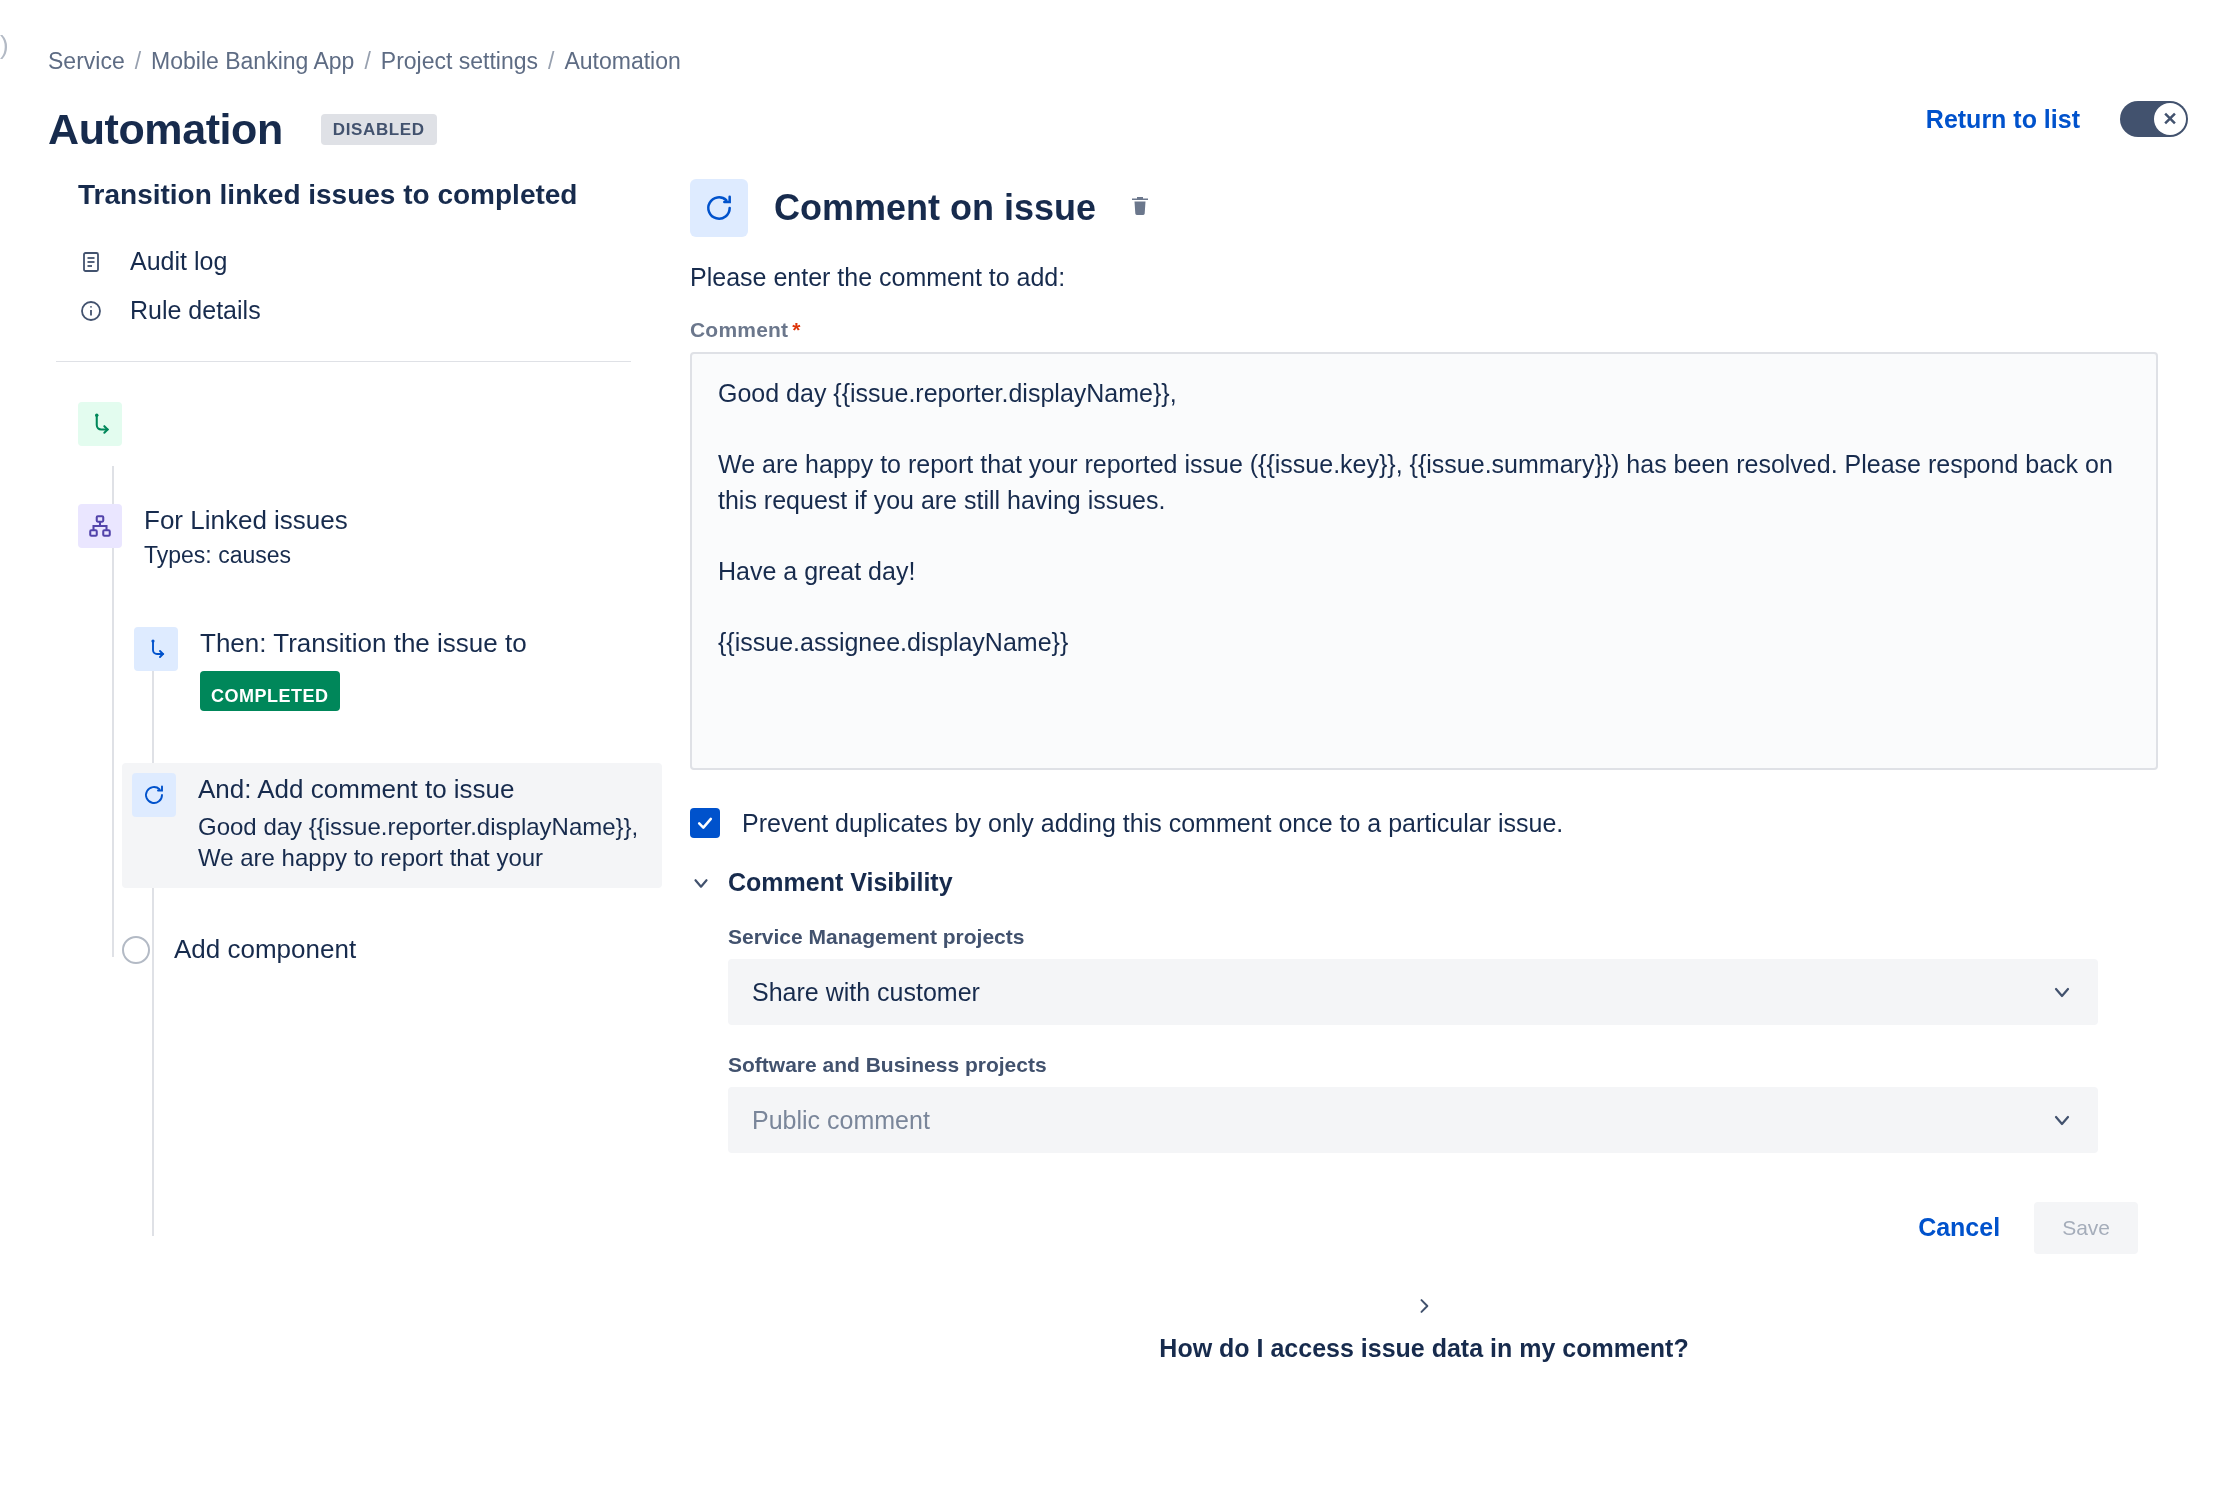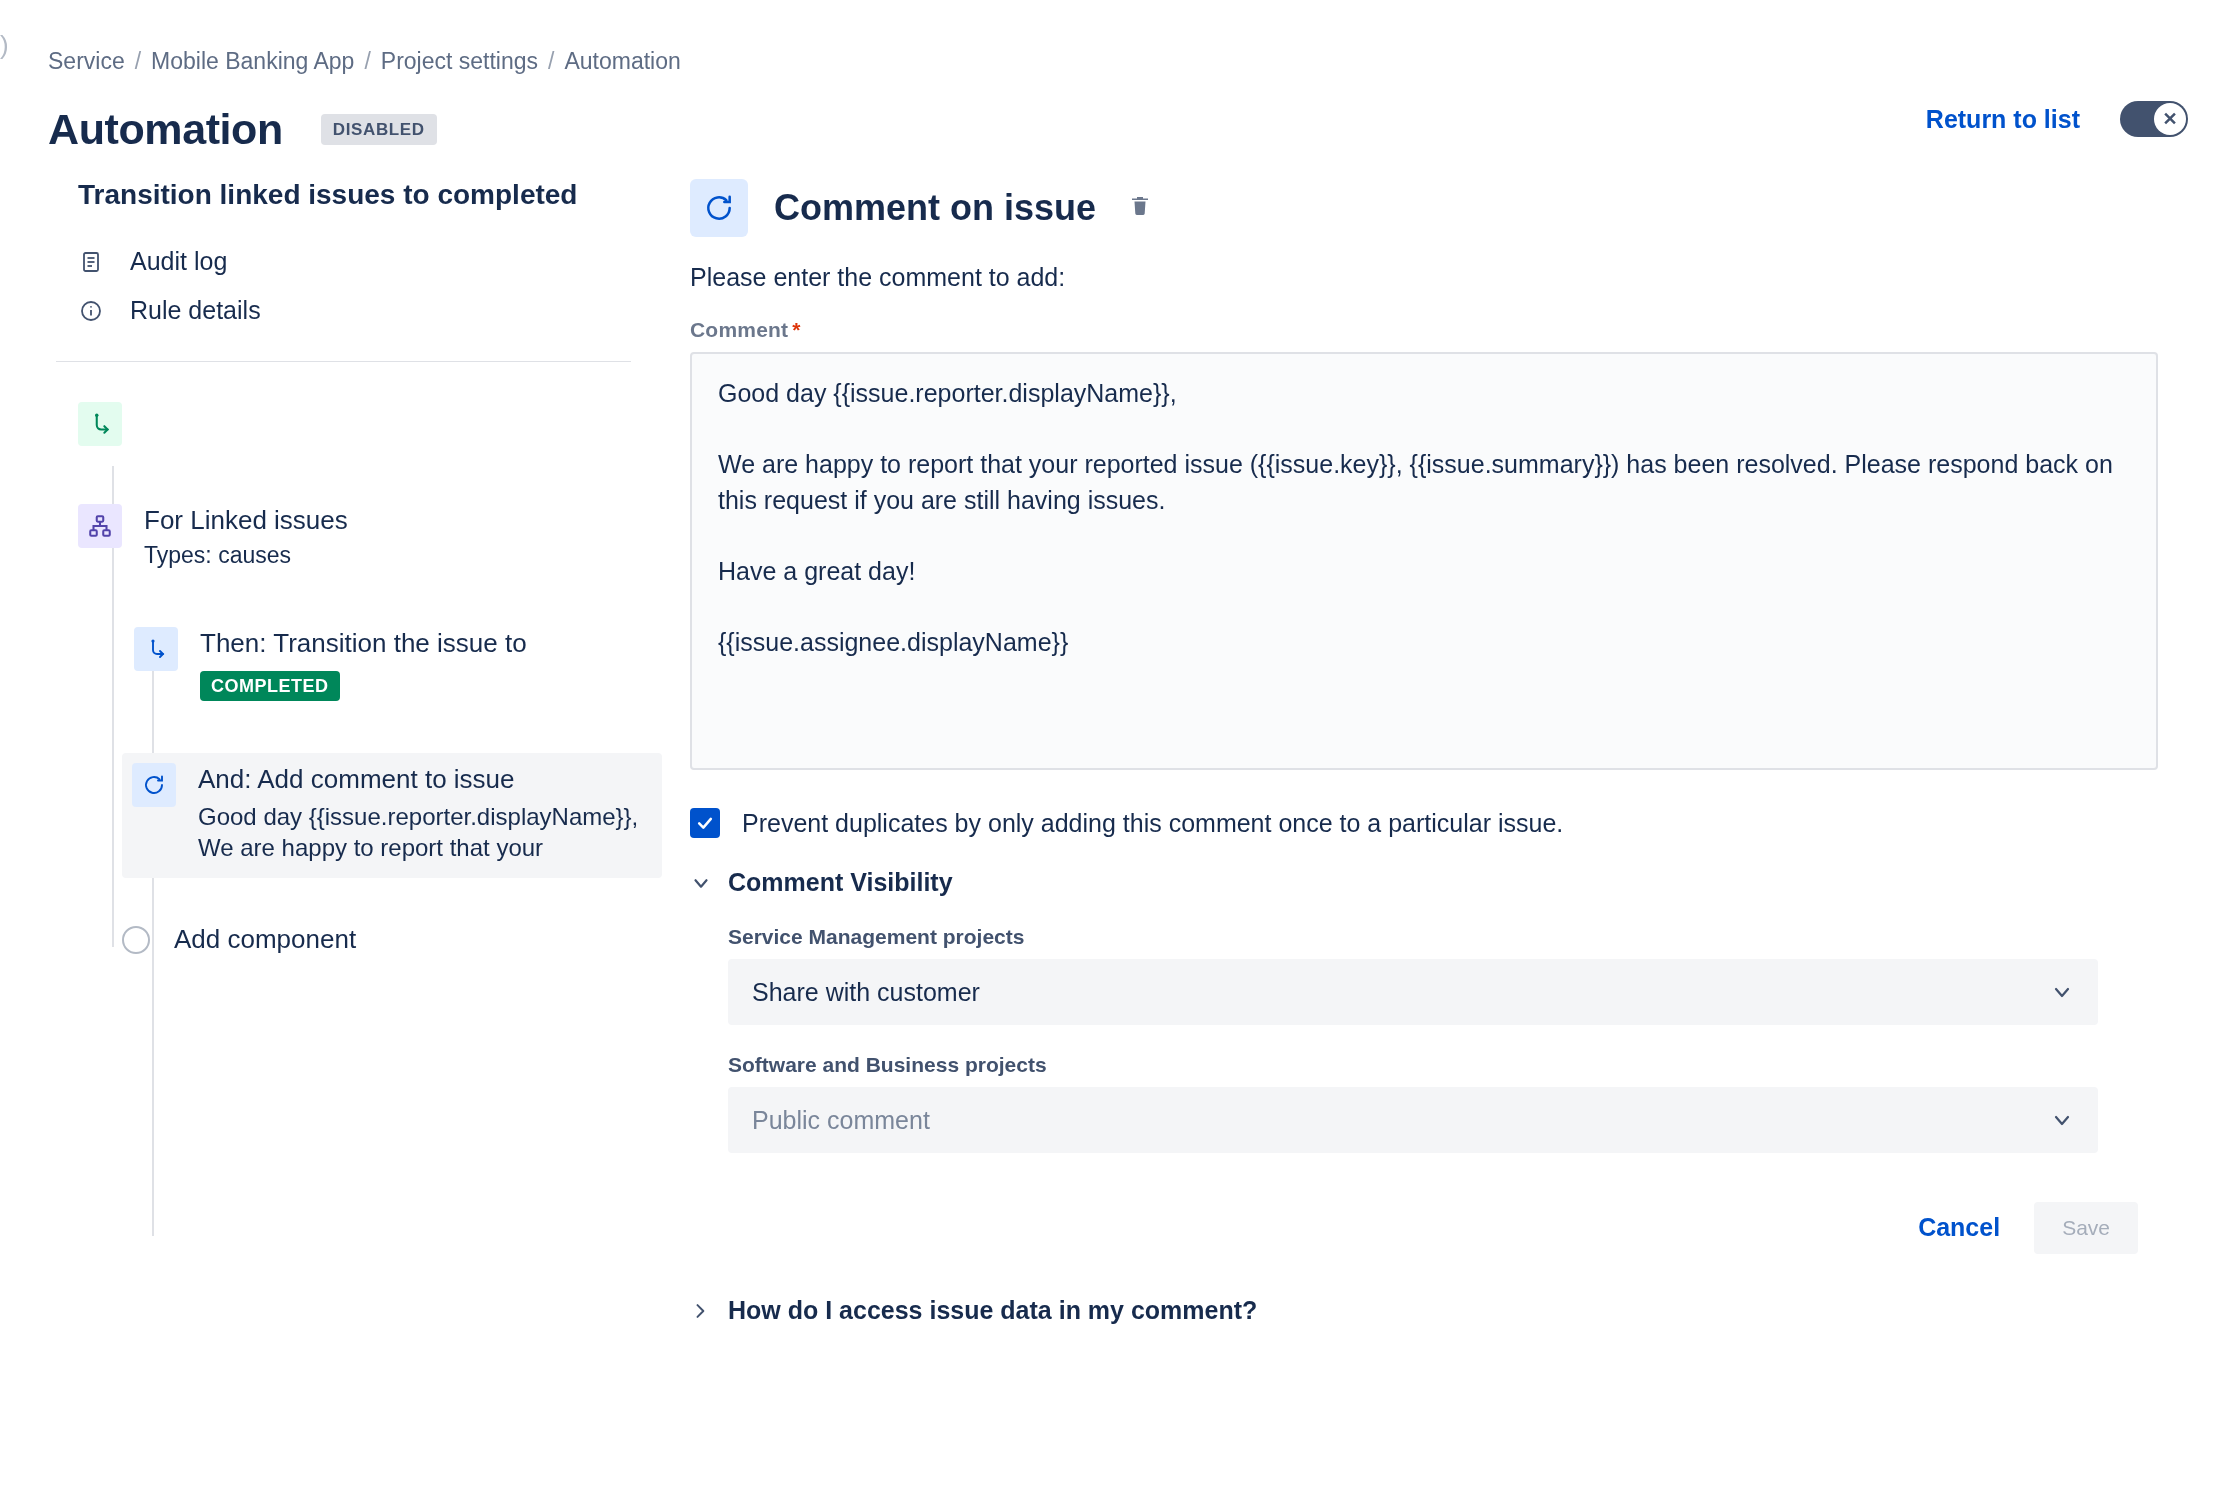--- a/index.html
+++ b/index.html
@@ -214,21 +214,21 @@
     margin-top: 6px;
   }
   .lozenge {
     display: inline-block;
     margin-top: 12px;
     background: #00875a;
     color: #ffffff;
     font-size: 18px;
     font-weight: 700;
     letter-spacing: 0.5px;
-    padding: 5px 11px 4px 11px;
+    padding: 15px 11px 4px 11px;
     border-radius: 4px;
   }
   .node-desc {
     font-size: 24px;
     color: #172b4d;
     line-height: 1.32;
     margin-top: 6px;
     max-width: 460px;
   }
   .add-component {
@@ -395,20 +395,21 @@
     border-radius: 4px;
     cursor: default;
     font-family: "Liberation Sans", sans-serif;
   }
   .help-row {
     display: flex;
     align-items: center;
     gap: 18px;
     margin-top: 40px;
     cursor: pointer;
+    flex-direction: column;
   }
   .help-row .caret-r { color: #42526e; display: flex; }
   .help-text {
     font-size: 25px;
     font-weight: 700;
     color: #172b4d;
   }
   .corner-mark {
     position: absolute;
     left: 0;

